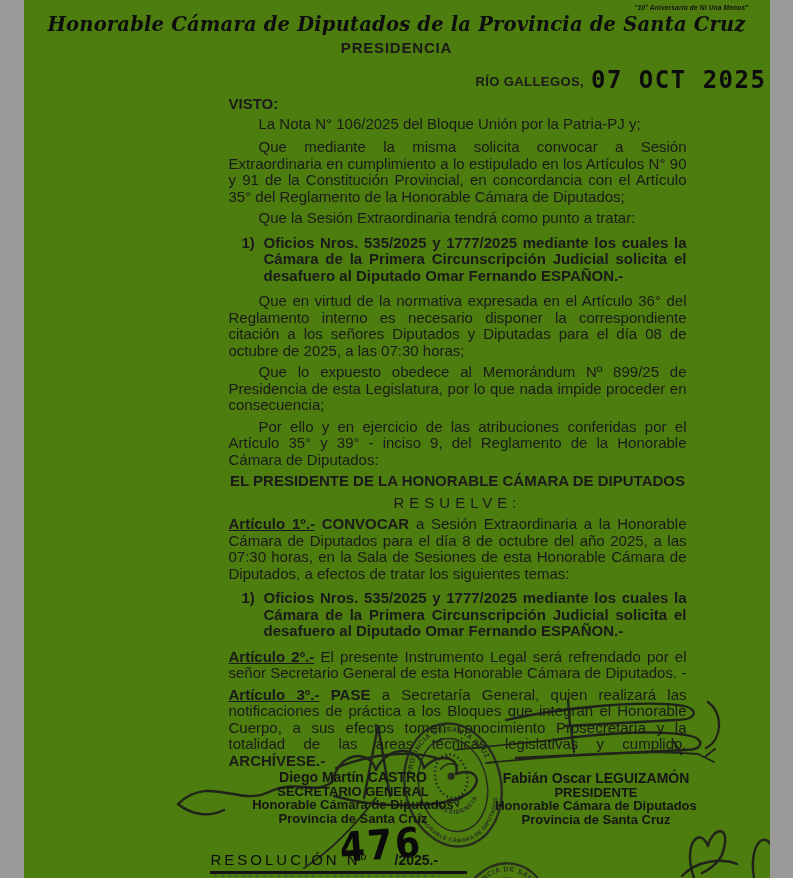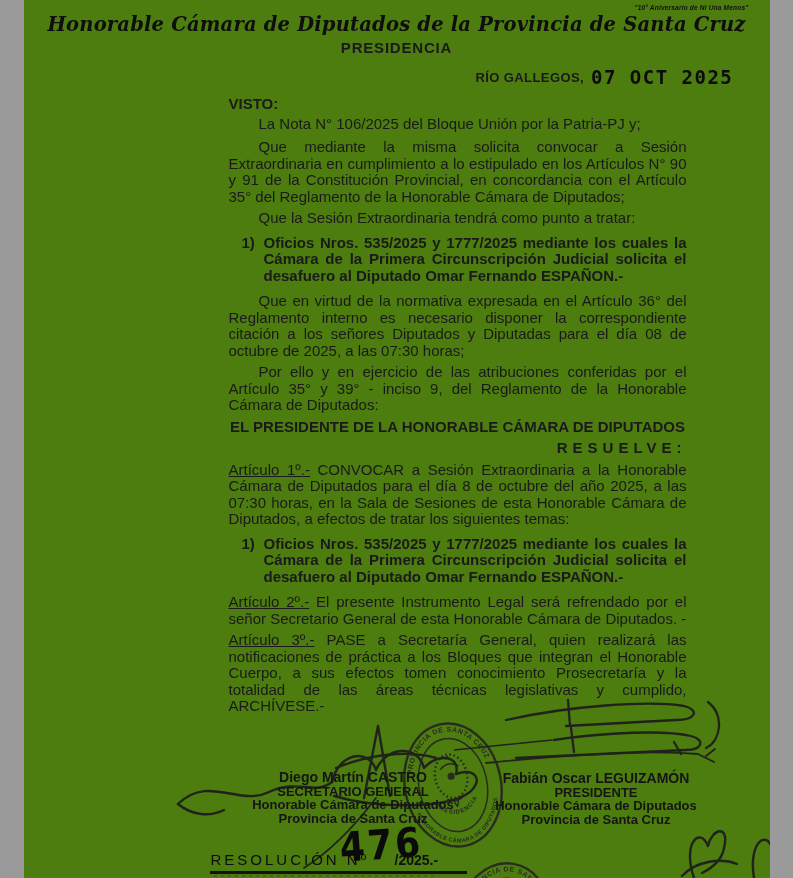--- a/index.html
+++ b/index.html
@@ -17,37 +17,37 @@
     position:absolute; top:13px; left:0; width:100%; text-align:center;
     font-family:"DejaVu Serif", serif; font-style:italic; font-weight:700;
     font-size:19.5px; letter-spacing:.2px; color:#0e0e0e;
   }
   .org-subtitle {
     position:absolute; top:39px; left:0; width:100%; text-align:center;
     font-weight:700; font-size:15px; letter-spacing:.8px;
   }
   .dateline { position:absolute; top:64px; left:452px; font-weight:700; font-size:13px; letter-spacing:.4px; white-space:nowrap; }
   .date-stamp {
-    font-family:"DejaVu Sans Mono", monospace; font-size:19px; font-weight:700;
+    font-family:"DejaVu Sans Mono", monospace; font-size:24px; font-weight:700;
     letter-spacing:1.5px; position:relative; top:2px; margin-left:7px; color:#0c0c0c;
   }
   .content {
     position:absolute; left:205px; top:96px; width:458px;
     font-size:15px; line-height:16.5px; text-align:justify;
   }
   .content p { margin:0 0 5px; }
   p.label { font-weight:700; margin-bottom:3px; text-align:left; }
   .tindent { text-indent:30px; }
   .list-item { display:flex; font-weight:700; margin:8px 0 9px; padding-left:13px; text-align:justify; }
   .list-item .num { flex:0 0 22px; }
   .list-item .txt { flex:1; }
   .heading-center { text-align:center; font-weight:700; margin:10px 0 2px; }
-  .resuelve { text-align:right; font-weight:700; letter-spacing:5px; margin:0 0 12px; }
+  .resuelve { text-align:center; font-weight:400; letter-spacing:5px; margin:0 0 12px; }
   .article { margin-bottom:9px; }
-  .b { font-weight:400; }
+  .b { font-weight:700; }
   .u { text-decoration:underline; }
   .sig { position:absolute; text-align:center; font-weight:700; line-height:13.5px; color:#151515; }
   .sig .name { font-size:14px; }
   .sig .line { font-size:13px; }
   .sig-left  { left:212px; top:771px; width:235px; }
   .sig-right { left:465px; top:772px; width:215px; }
   .svg-abs { position:absolute; }
   .res-label {
     position:absolute; left:187px; top:851px; font-weight:400; font-size:15px;
     letter-spacing:3px; color:#0d0d0d; white-space:nowrap;
@@ -82,20 +82,21 @@
 
     <p class="tindent">Que mediante la misma solicita convocar a Sesión Extraordinaria en cumplimiento a lo estipulado en los Artículos N° 90 y 91 de la Constitución Provincial, en concordancia con el Artículo 35° del Reglamento de la Honorable Cámara de Diputados;</p>
     <p class="tindent">Que la Sesión Extraordinaria tendrá como punto a tratar:</p>
 
     <div class="list-item">
       <span class="num">1)</span>
       <span class="txt">Oficios Nros. 535/2025 y 1777/2025 mediante los cuales la Cámara de la Primera Circunscripción Judicial solicita el desafuero al Diputado Omar Fernando ESPAÑON.-</span>
     </div>
 
     <p class="tindent">Que en virtud de la normativa expresada en el Artículo 36° del Reglamento interno es necesario disponer la correspondiente citación a los señores Diputados y Diputadas para el día 08 de octubre de 2025, a las 07:30 horas;</p>
+    <p class="tindent">Que lo expuesto obedece al Memorándum Nº 899/25 de Presidencia de esta Legislatura, por lo que nada impide proceder en consecuencia;</p>
     <p class="tindent">Por ello y en ejercicio de las atribuciones conferidas por el Artículo 35° y 39° - inciso 9, del Reglamento de la Honorable Cámara de Diputados:</p>
 
     <p class="heading-center">EL PRESIDENTE DE LA HONORABLE CÁMARA DE DIPUTADOS</p>
     <p class="resuelve">RESUELVE:</p>
 
     <p class="article"><span class="b u">Artículo 1º.-</span> <span class="b">CONVOCAR</span> <span>a Sesión Extraordinaria a la Honorable Cámara de Diputados para el día 8 de octubre del año 2025, a las 07:30 horas, en la Sala de Sesiones de esta Honorable Cámara de Diputados, a efectos de tratar los siguientes temas:</span></p>
 
     <div class="list-item">
       <span class="num">1)</span>
       <span class="txt">Oficios Nros. 535/2025 y 1777/2025 mediante los cuales la Cámara de la Primera Circunscripción Judicial solicita el desafuero al Diputado Omar Fernando ESPAÑON.-</span>

